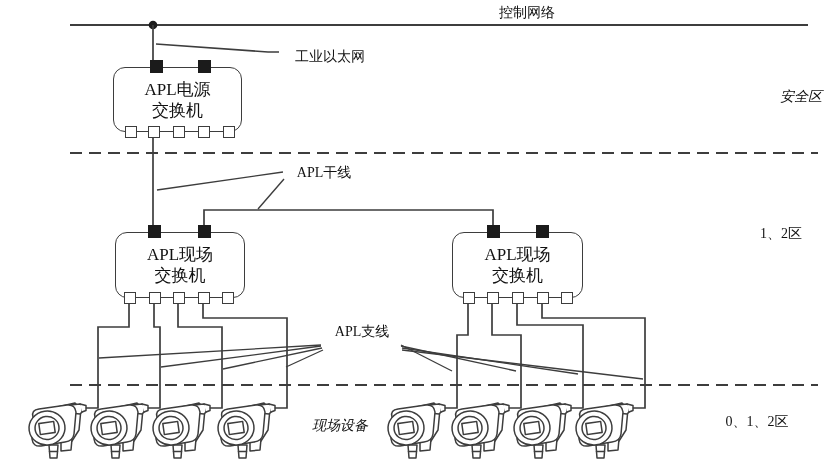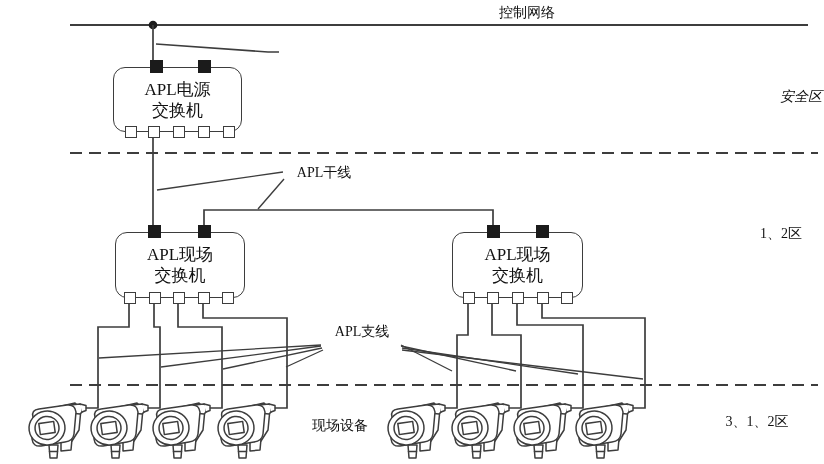--- a/index.html
+++ b/index.html
@@ -131,20 +131,21 @@
     <div>APL现场</div>
     <div>交换机</div>
     <span class="port port-white" style="left:10px;"></span>
     <span class="port port-white" style="left:34px;"></span>
     <span class="port port-white" style="left:59px;"></span>
     <span class="port port-white" style="left:84px;"></span>
     <span class="port port-white" style="left:108px;"></span>
   </div>
 
   <div class="label" style="left:527px;top:12px;">控制网络</div>
+  <div class="label" style="left:330px;top:56px;">工业以太网</div>
   <div class="label" style="left:324px;top:172px;text-align:right;">APL干线</div>
   <div class="label" style="left:362px;top:331px;">APL支线</div>
-  <div class="label" style="left:340px;top:425px;">现场设备</div>
+  <div class="label" style="left:340px;top:425px;font-style:italic;">现场设备</div>
   <div class="label" style="left:801px;top:96px;font-style:italic;">安全区</div>
   <div class="label" style="left:757px;top:233px;margin-left:24px;">1、2区</div>
-  <div class="label" style="left:757px;top:421px;">3、1、2区</div>
+  <div class="label" style="left:757px;top:421px;">0、1、2区</div>
 
 </div>
 
 </body></html>

